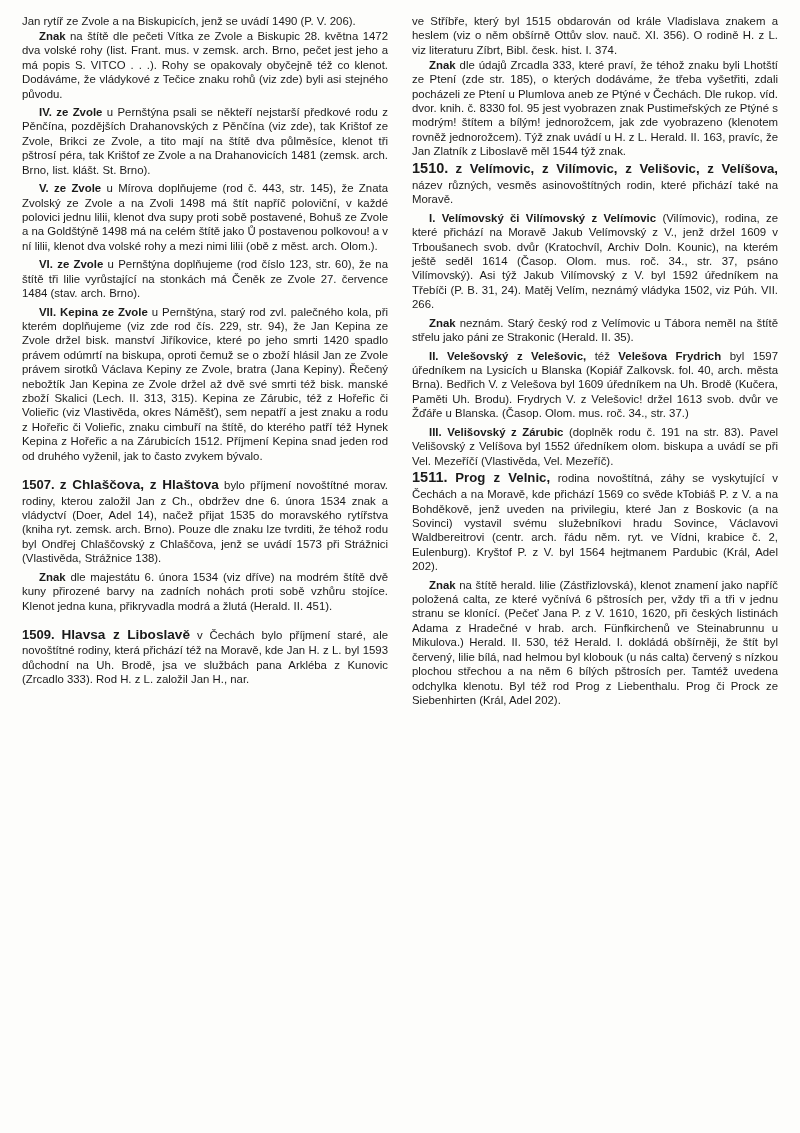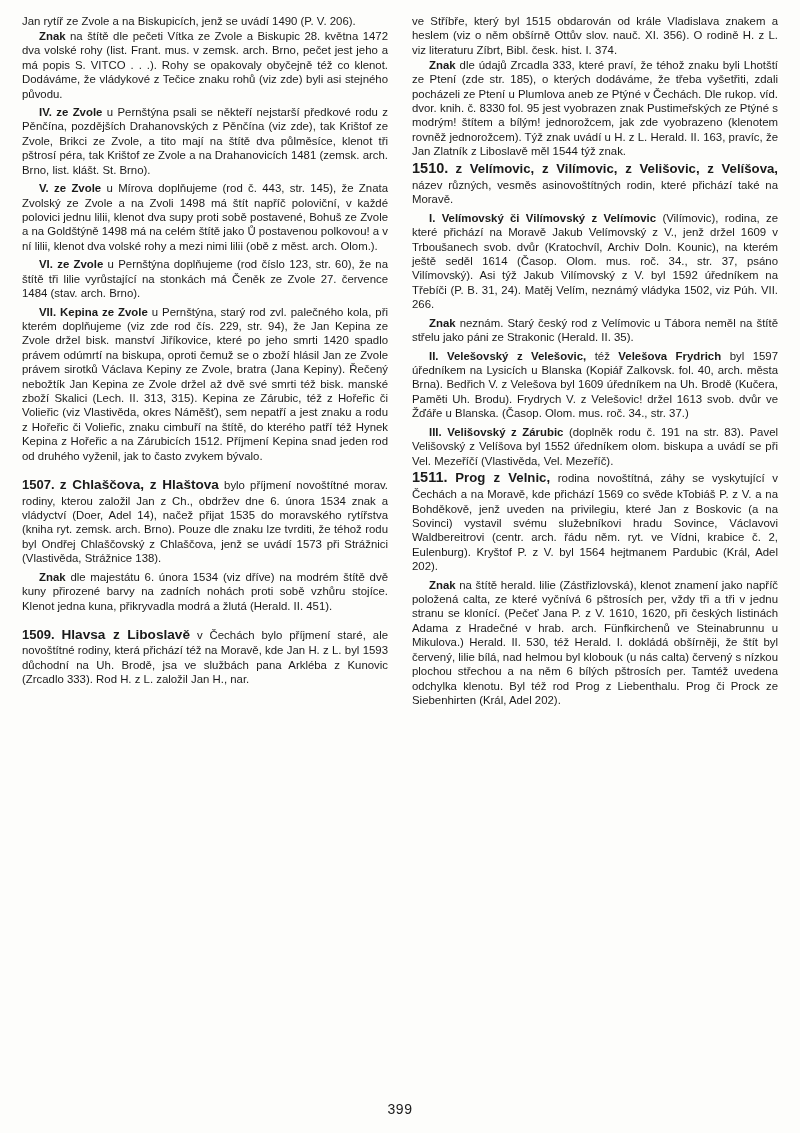--- a/index.html
+++ b/index.html
@@ -135,14 +135,13 @@
 
       <p class="ind para-gap"><span class="b">III. </span><span class="b">Velišovský z Zárubic</span><span> (doplněk rodu č. 191 na str. 83). Pavel Velišovský z Velíšova byl 1552 úředníkem olom. biskupa a uvádí se při Vel. Mezeříčí (Vlastivěda, Vel. Mezeříč).</span></p>
 
       <p class="sect-head"><span class="sect-num">1511.</span> <span class="sect-title">Prog z Velnic,</span> <span class="entry-rest">rodina novoštítná, záhy se vyskytující v Čechách a na Moravě, kde přichází 1569 co svěde kTobiáš P. z V. a na Bohděkově, jenž uveden na privilegiu, které Jan z Boskovic (a na Sovinci) vystavil svému služebníkovi hradu Sovince, Václavovi Waldbereitrovi (centr. arch. řádu něm. ryt. ve Vídni, krabice č. 2, Eulenburg). Kryštof P. z V. byl 1564 hejtmanem Pardubic (Král, Adel 202).</span></p>
 
       <p class="ind para-gap"><span class="znak-lead">Znak</span><span> na štítě herald. lilie (Zástřizlovská), klenot znamení jako napříč položená calta, ze které vyčnívá 6 pštrosích per, vždy tři a tři v jednu stranu se klonící. (Pečeť Jana P. z V. 1610, 1620, při českých listinách Adama z Hradečné v hrab. arch. Fünfkirchenů ve Steinabrunnu u Mikulova.) Herald. II. 530, též Herald. I. dokládá obšírněji, že štít byl červený, lilie bílá, nad helmou byl klobouk (u nás calta) červený s nízkou plochou střechou a na něm 6 bílých pštrosích per. Tamtéž uvedena odchylka klenotu. Byl též rod Prog z Liebenthalu. Prog či Prock ze Siebenhirten (Král, Adel 202).</span></p>
 
     </div>
   </div>
 
-  <div class="folio">399</div>
 </div>
 
 </body></html>

